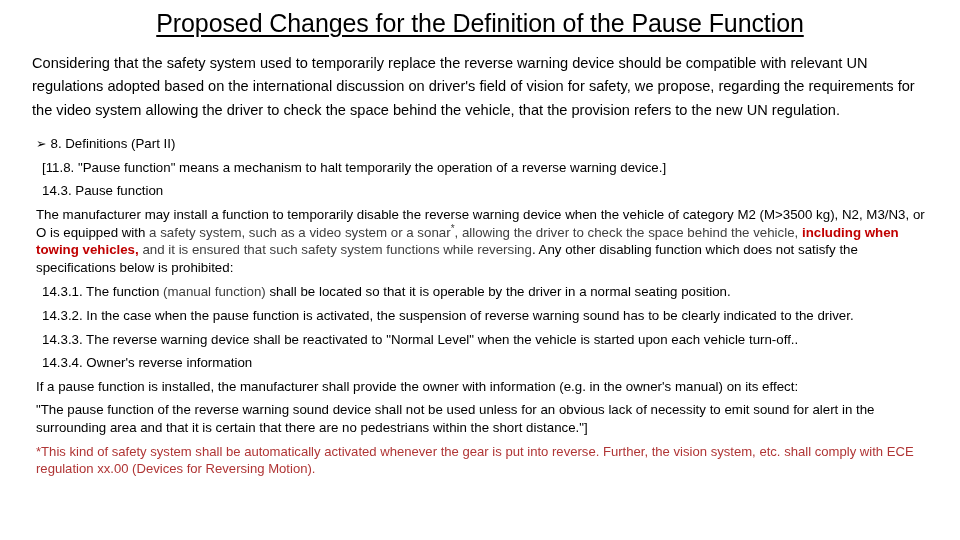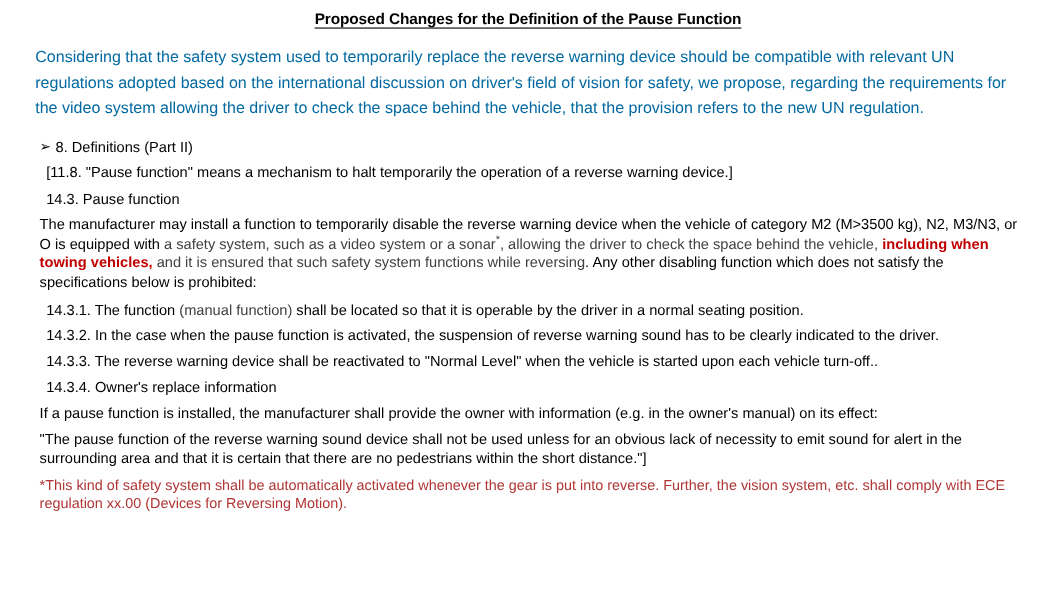--- a/index.html
+++ b/index.html
@@ -23,35 +23,35 @@
   }
 
   
   .title-area {
     width: 100%;
     text-align: center;
     padding-top: 9px;
   }
   .slide-title {
     display: inline-block;
-    font-size: 14px;
-    font-weight: bold;
+    font-size: 25px;
+    font-weight: normal;
     letter-spacing: -0.1px;
     text-decoration: underline;
     text-underline-offset: 3px;
     color: #000000;
     line-height: 1.15;
   }
 
   
   .intro {
     margin: 14px 30px 0 32px;
     font-size: 14.6px;
     line-height: 23.5px;
-    color: #0369a1;
+    color: #000000;
     text-align: left;
   }
 
   
   .body-block {
     margin: 13px 30px 0 36px;
     font-size: 13.3px;
     line-height: 17.6px;
     color: #000000;
   }
@@ -127,21 +127,21 @@
     </div>
 
     <div class="para indent">
       <span>14.3.1. The function </span><span class="red">(manual function)</span><span> shall be located so that it is operable by the driver in a normal seating position.</span>
     </div>
 
     <div class="para indent">14.3.2. In the case when the pause function is activated, the suspension of reverse warning sound has to be clearly indicated to the driver.</div>
 
     <div class="para indent">14.3.3. The reverse warning device shall be reactivated to "Normal Level" when the vehicle is started upon each vehicle turn-off..</div>
 
-    <div class="para indent">14.3.4. Owner's replace information</div>
+    <div class="para indent">14.3.4. Owner's reverse information</div>
 
     <div class="para">If a pause function is installed, the manufacturer shall provide the owner with information (e.g. in the owner's manual) on its effect:</div>
 
     <div class="para">"The pause function of the reverse warning sound device shall not be used unless for an obvious lack of necessity to emit sound for alert in the surrounding area and that it is certain that there are no pedestrians within the short distance."]</div>
 
     <div class="footnote">*This kind of safety system shall be automatically activated whenever the gear is put into reverse. Further, the vision system, etc. shall comply with ECE regulation xx.00 (Devices for Reversing Motion).</div>
 
   </div>
 </div>
 

